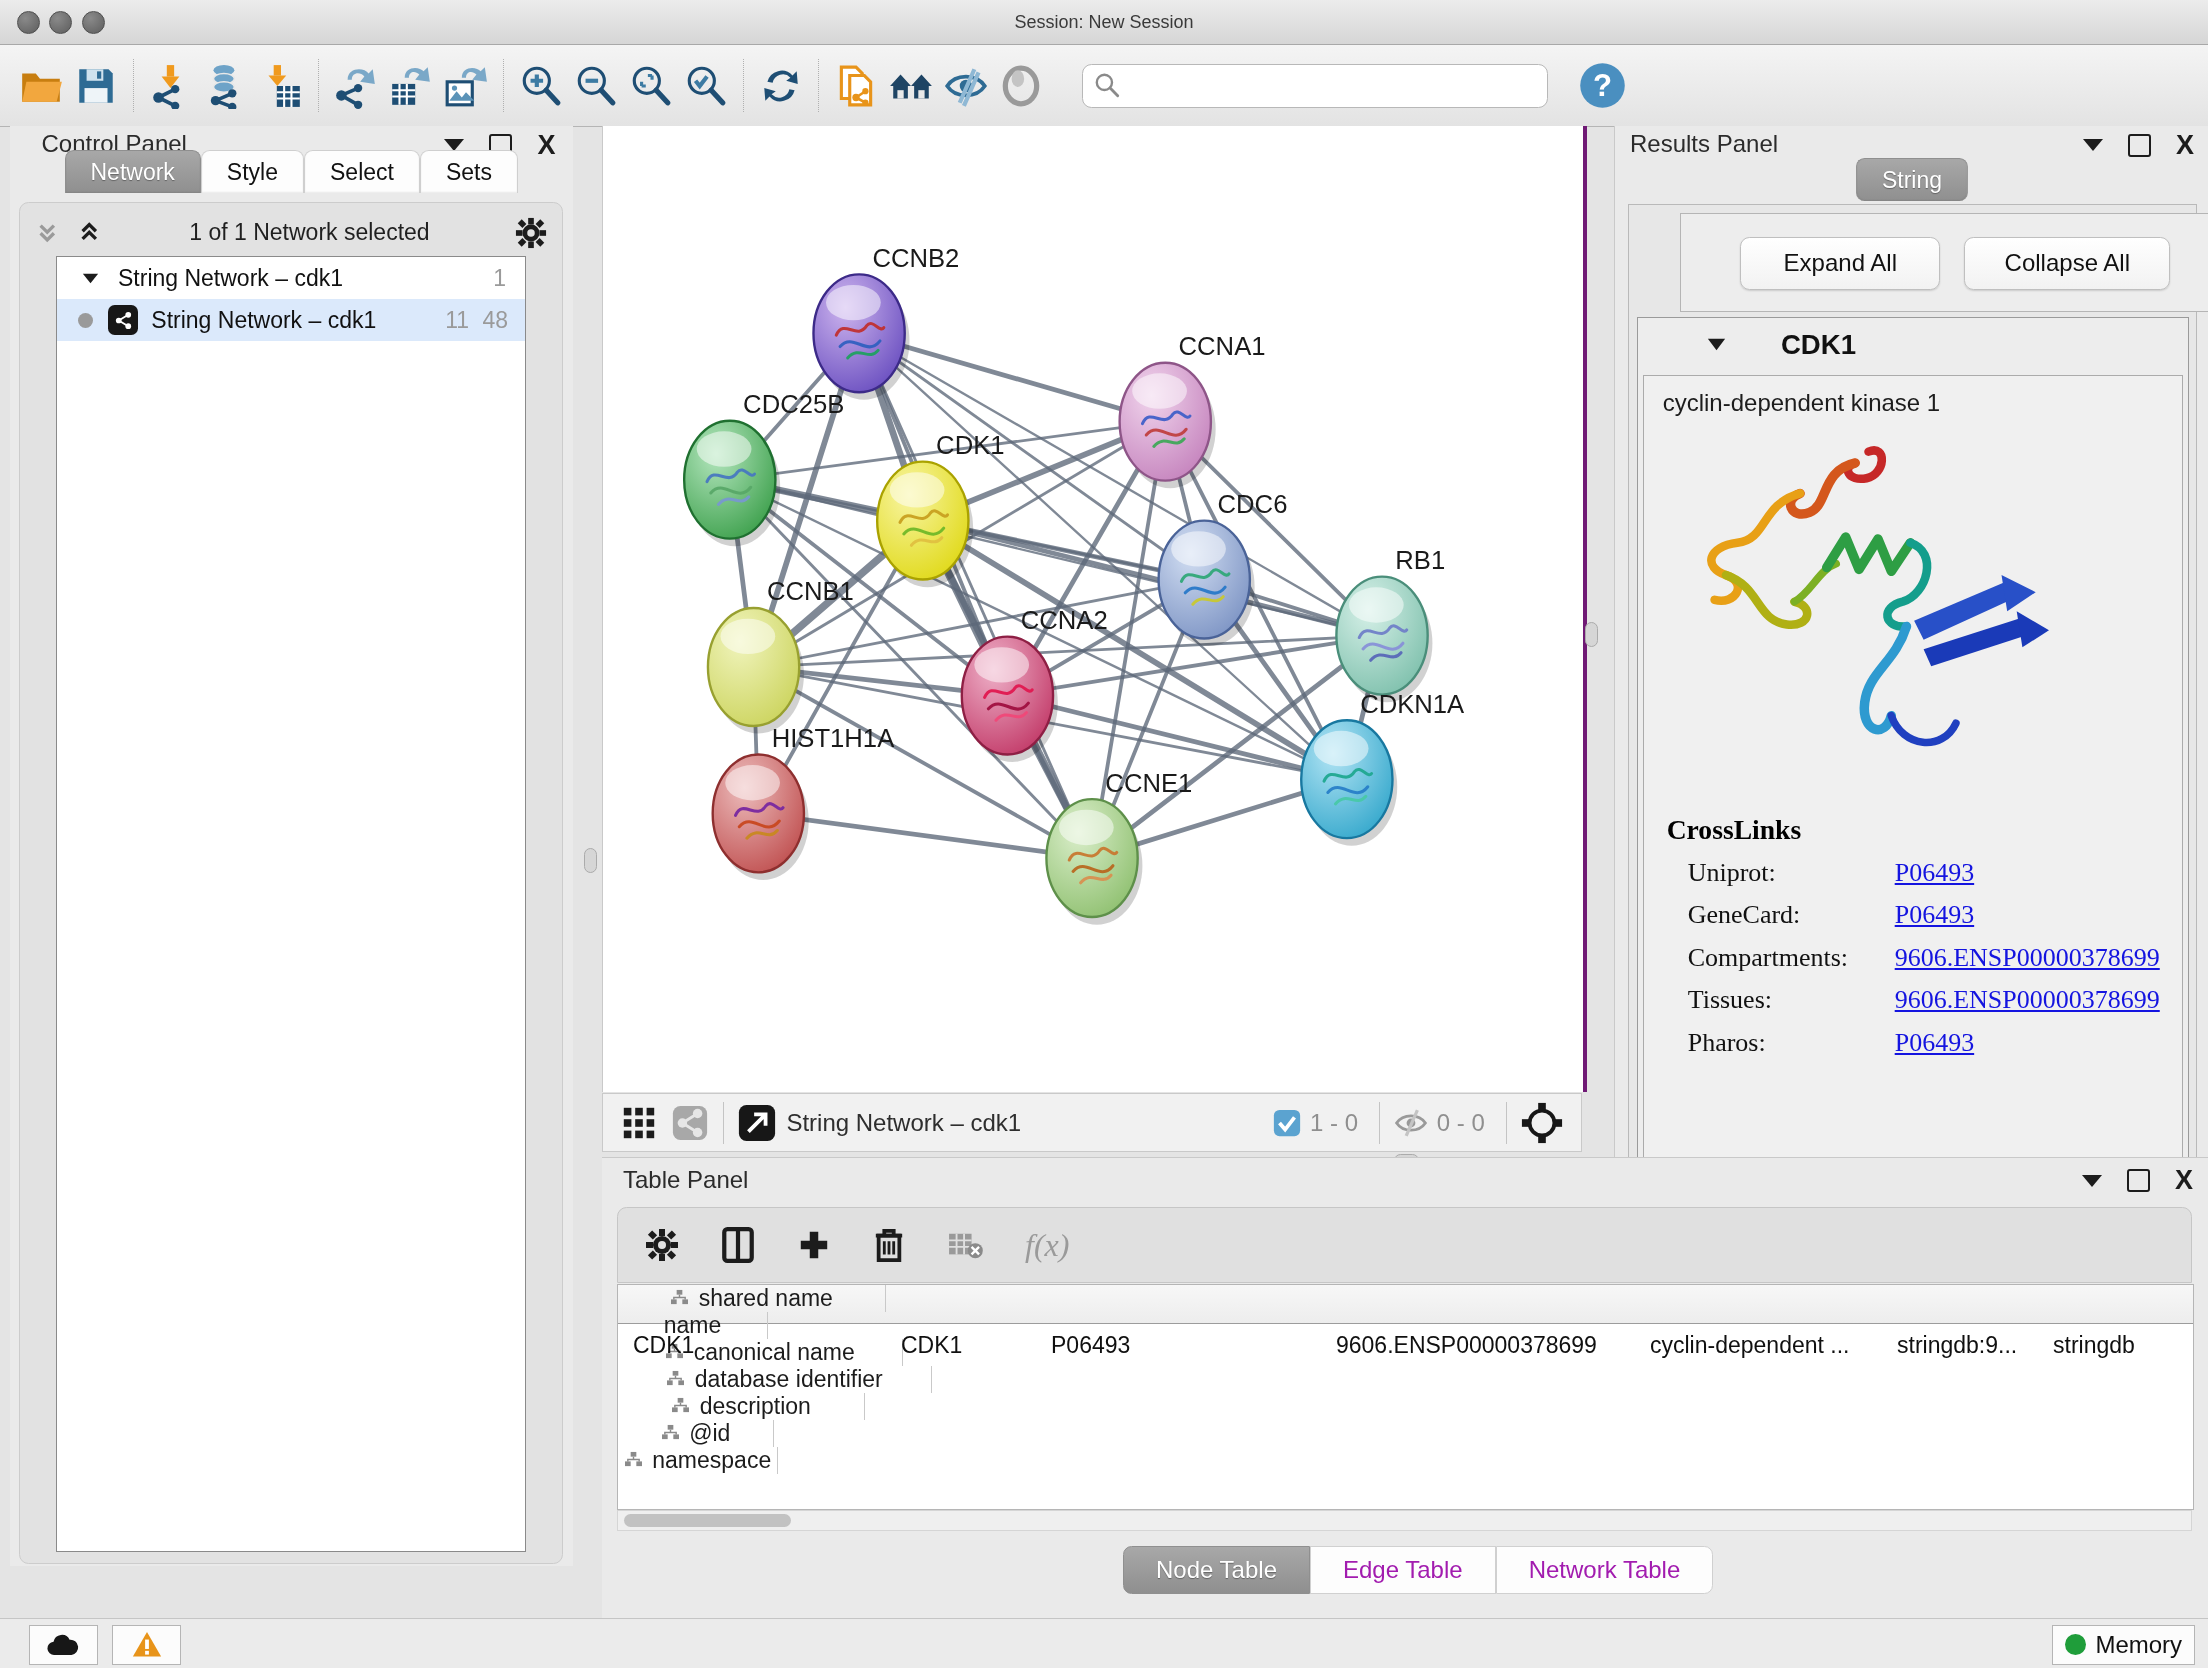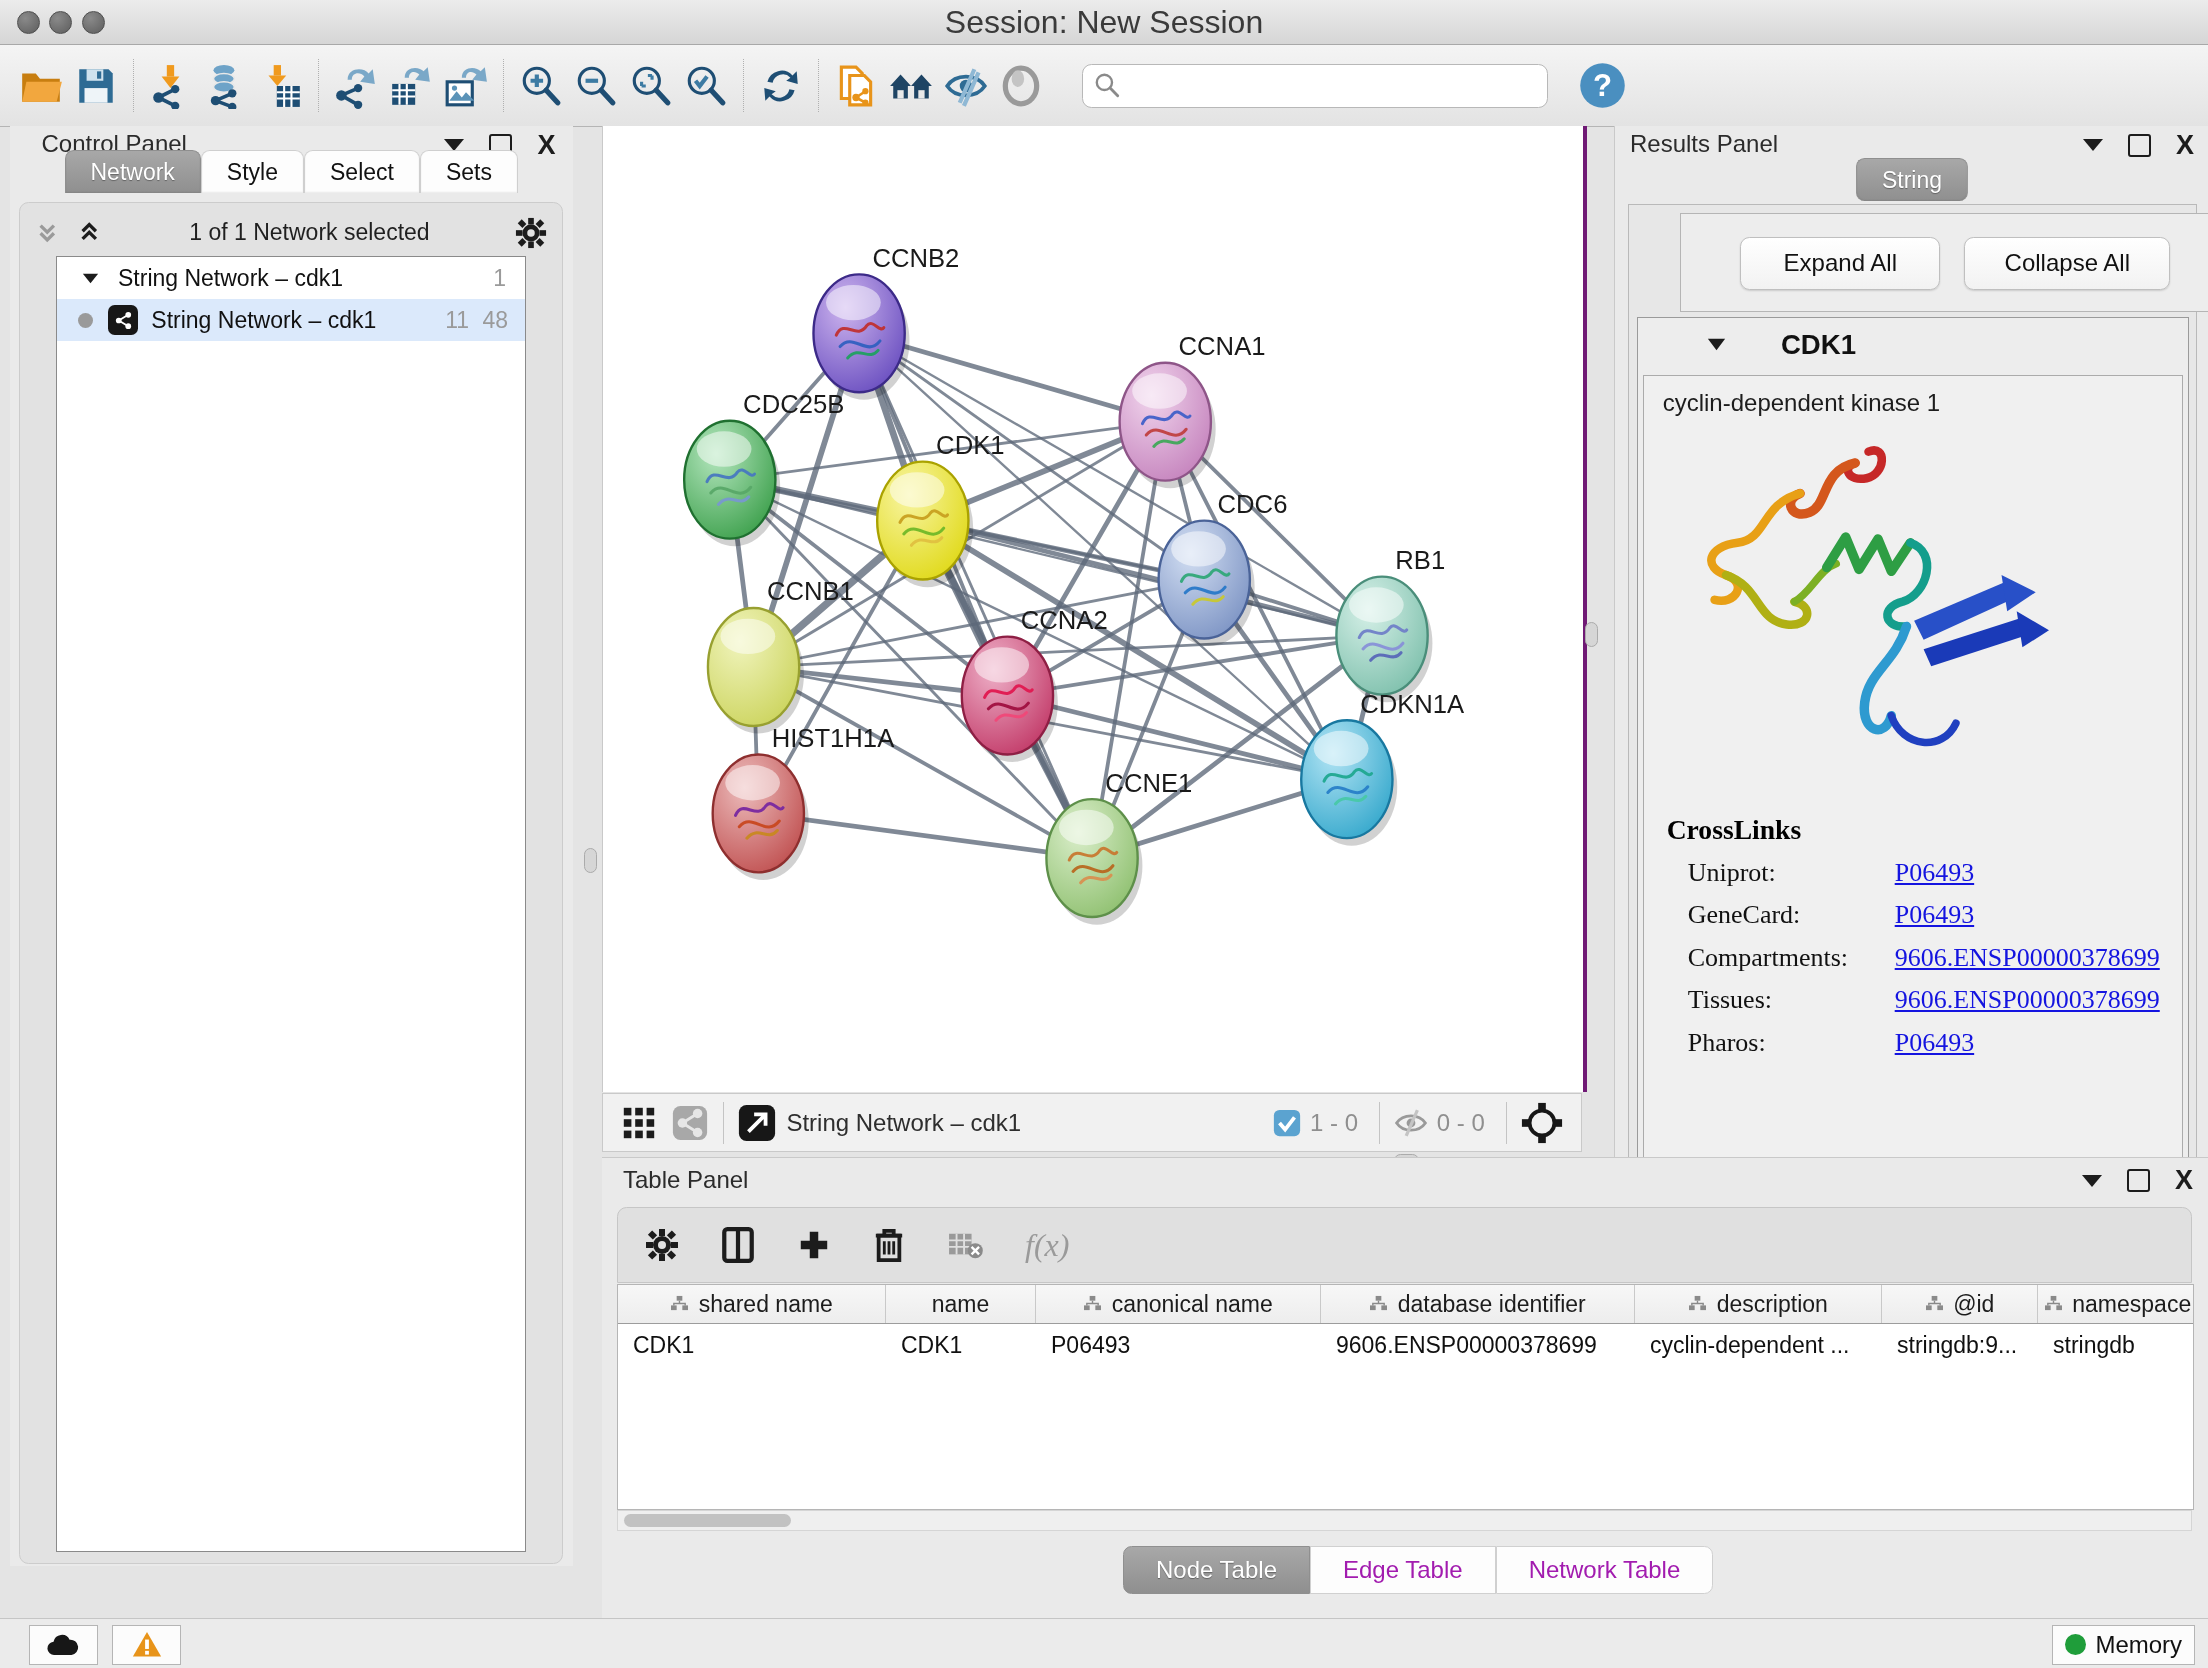--- a/index.html
+++ b/index.html
@@ -6,21 +6,21 @@
   body{width:2208px;height:1668px;position:relative;background:#e4e4e4;
        font-family:"Liberation Sans",sans-serif;color:#222;overflow:hidden;
        -webkit-font-smoothing:antialiased;}
   .abs{position:absolute;}
   
   #titlebar{left:0;top:0;width:2208px;height:44px;
     background:linear-gradient(#ececec,#d6d6d6);border-bottom:1px solid #a8a8a8;}
   .traffic{position:absolute;top:11.4px;width:21px;height:21px;border-radius:50%;
     background:radial-gradient(circle at 35% 30%,#8a8a8a,#5d5d5d);border:1px solid #4f4f4f;}
   #win-title{left:0;top:0;width:100%;height:59px;line-height:44px;text-align:center;
-    font-size:32px;color:#3a3a3a;}
+    font-size:18px;color:#3a3a3a;}
   
   #toolbar{left:0;top:45px;width:2208px;height:82px;background:linear-gradient(#f4f4f4,#e3e3e3);
     border-bottom:1px solid #b5b5b5;display:flex;align-items:center;padding:0 13.3px;box-sizing:border-box;}
   .tbtn{width:55px;height:55px;display:flex;align-items:center;justify-content:center;flex:0 0 auto;}
   .tsep{width:0;height:53px;border-left:1.9px dotted #b0b0b0;margin:0 9.5px;flex:0 0 auto;}
   #searchbox{margin-left:34px;width:466px;height:44px;background:#fff;border:1.9px solid #b8b8b8;
     border-radius:9.5px;display:flex;align-items:center;padding:0 9.5px;box-sizing:border-box;}
   #searchbox input{border:none;outline:none;flex:1;font-size:23px;font-family:"Liberation Sans",sans-serif;background:transparent;}
   
   .panel-title{font-size:24px;color:#2b2b2b;}
@@ -76,21 +76,21 @@
   .cl-row{display:flex;margin-top:12.4px;font-size:26px;}
   .cl-label{width:207px;color:#111;padding-left:21px;}
   .cl-link{color:#1414e0;text-decoration:underline;}
   
   #table-panel{left:602px;top:1157px;width:1606px;height:460px;background:#eaeaea;border-top:1px solid #c9c9c9;}
   #tp-toolbox{position:absolute;left:15px;top:49px;width:1575px;height:76px;background:#e0e0e0;
     border:1px solid #c6c6c6;border-radius:9.5px 9.5px 0 0;display:flex;align-items:center;padding-left:27px;box-sizing:border-box;}
   .tp-ic{margin-right:42px;display:flex;align-items:center;}
   #fx{font-family:"Liberation Serif",serif;font-style:italic;font-size:32px;color:#9a9a9a;}
   #tp-table{position:absolute;left:15px;top:126px;width:1575px;height:224px;background:#fff;border:1px solid #b5b5b5;overflow:hidden;}
-  #tp-head{display:flex;height:38px;background:linear-gradient(#f7f7f7,#ededed);border-bottom:1.9px solid #9c9c9c;}
+  #tp-head{display:flex;height:38px;background:linear-gradient(#f7f7f7,#ededed);border-bottom:1.9px solid #9c9c9c;flex-direction:column;}
   .th{display:flex;align-items:center;justify-content:center;gap:9.5px;font-size:23px;color:#1c1c1c;
      border-right:1px solid #cicic1;border-right:1px solid #c9c9c9;box-sizing:border-box;overflow:hidden;white-space:nowrap;flex:0 0 auto;}
   #tp-row{display:flex;height:42px;align-items:center;}
   .td{font-size:23px;color:#101010;padding-left:15px;box-sizing:border-box;overflow:hidden;white-space:nowrap;flex:0 0 auto;}
   #tp-hscroll{position:absolute;left:15px;top:352px;width:1575px;height:21px;background:#efefef;border:1px solid #d5d5d5;box-sizing:border-box;}
   #tp-thumb{position:absolute;left:5.7px;top:2.9px;width:167px;height:13.3px;background:#c2c2c2;border-radius:7.6px;}
   #tp-tabs{position:absolute;left:521px;top:388px;display:flex;}
   .btab{height:46px;line-height:46px;padding:0 32px;font-size:24px;background:#fdfdfd;color:#a21caf;border:1px solid #d0d0d0;}
   .btab:first-child{border-radius:8.6px 0 0 8.6px;}
   .btab:last-child{border-radius:0 8.6px 8.6px 0;}

